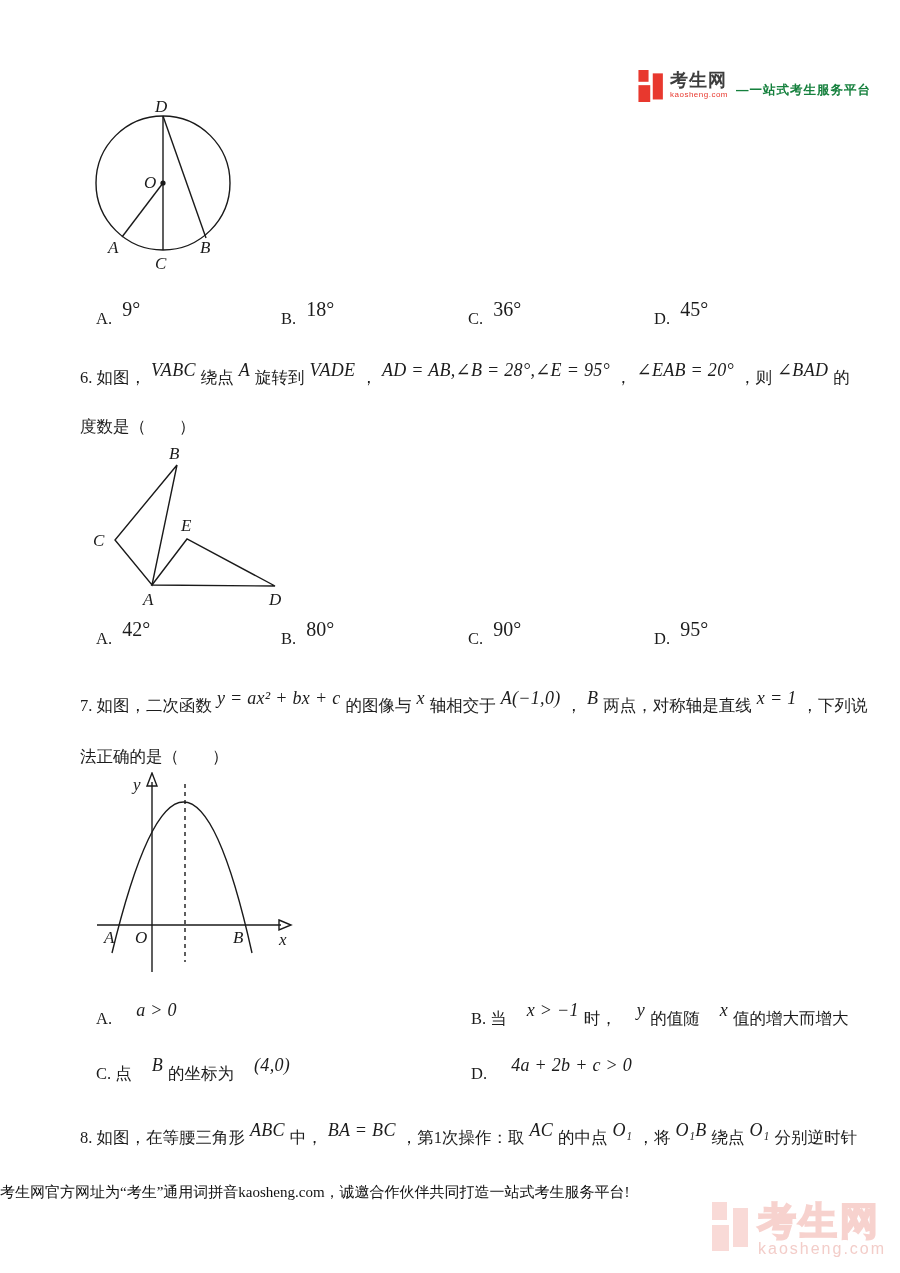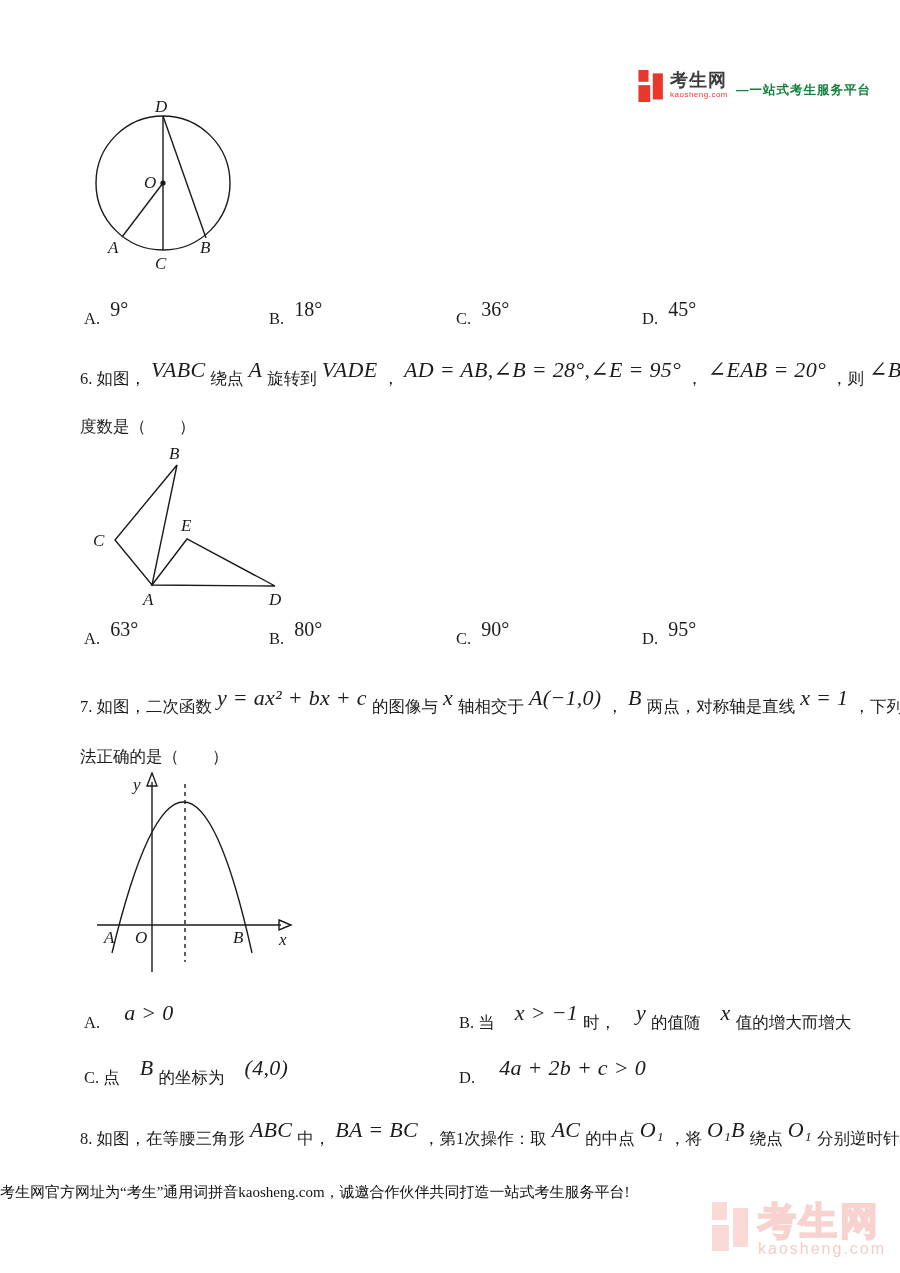--- a/index.html
+++ b/index.html
@@ -17,24 +17,24 @@
   .brand-domain{font-size:8px;color:#e8382e;letter-spacing:.5px;line-height:9px;font-family:"Liberation Sans","DejaVu Sans",sans-serif;}
   .tagline{font-size:12.5px;color:#15803d;font-weight:bold;margin-left:8px;margin-top:12px;letter-spacing:1px;font-family:"Liberation Sans","DejaVu Sans",sans-serif;}
   
   .fig{position:absolute;}
   .fig path,.fig line,.fig circle.shape,.fig polygon{fill:none;stroke:#1a1a1a;stroke-width:1.4;}
   .fig text{font-family:"Liberation Serif","DejaVu Serif",serif;font-style:italic;font-size:17px;fill:#1a1a1a;stroke:none;}
   .fig .dot{fill:#1a1a1a;stroke:none;}
   
   .qline{position:absolute;left:80px;width:770px;font-size:16.5px;line-height:30px;white-space:nowrap;}
   .qnum{margin-right:4px;}
-  .m{font-size:22px;font-style:italic;position:relative;top:-7px;margin:0 5px;letter-spacing:.3px;}
+  .m{font-size:18px;font-style:italic;position:relative;top:-7px;margin:0 5px;letter-spacing:.3px;}
   .cn{font-style:normal;}
   
-  .opt-row{position:absolute;left:84px;width:780px;height:38px;font-size:16.5px;}
+  .opt-row{position:absolute;left:96px;width:780px;height:38px;font-size:16.5px;}
   .opt{position:absolute;top:8px;white-space:nowrap;}
   .opt-letter{font-size:16.5px;}
   .opt-val{font-size:20px;position:relative;top:-8px;margin-left:6px;}
   .opt .m{top:-8px;margin-left:20px;}
   
   .footer{position:absolute;left:0;right:0;top:1183px;font-size:15px;color:#111;}
   
   .watermark{position:absolute;left:712px;top:1202px;display:flex;align-items:flex-start;}
   .wm-text{display:flex;flex-direction:column;margin-left:10px;}
   .wm-name{font-size:38px;line-height:38px;font-weight:bold;letter-spacing:3px;color:#fbe6e3;-webkit-text-stroke:2px #f7d2ce;font-family:"Liberation Sans","DejaVu Sans",sans-serif;}
@@ -103,21 +103,21 @@
     <text x="84" y="14">B</text>
     <text x="8" y="101">C</text>
     <text x="96" y="86">E</text>
     <text x="58" y="160">A</text>
     <text x="184" y="160">D</text>
   </svg>
 
   <div class="opt-row" style="top:618px;">
     <span class="opt" style="left:0px">
       <span class="opt-letter">A.</span>
-      <span class="opt-val">63°</span>
+      <span class="opt-val">42°</span>
     </span>
     <span class="opt" style="left:185px">
       <span class="opt-letter">B.</span>
       <span class="opt-val">80°</span>
     </span>
     <span class="opt" style="left:372px">
       <span class="opt-letter">C.</span>
       <span class="opt-val">90°</span>
     </span>
     <span class="opt" style="left:558px">

